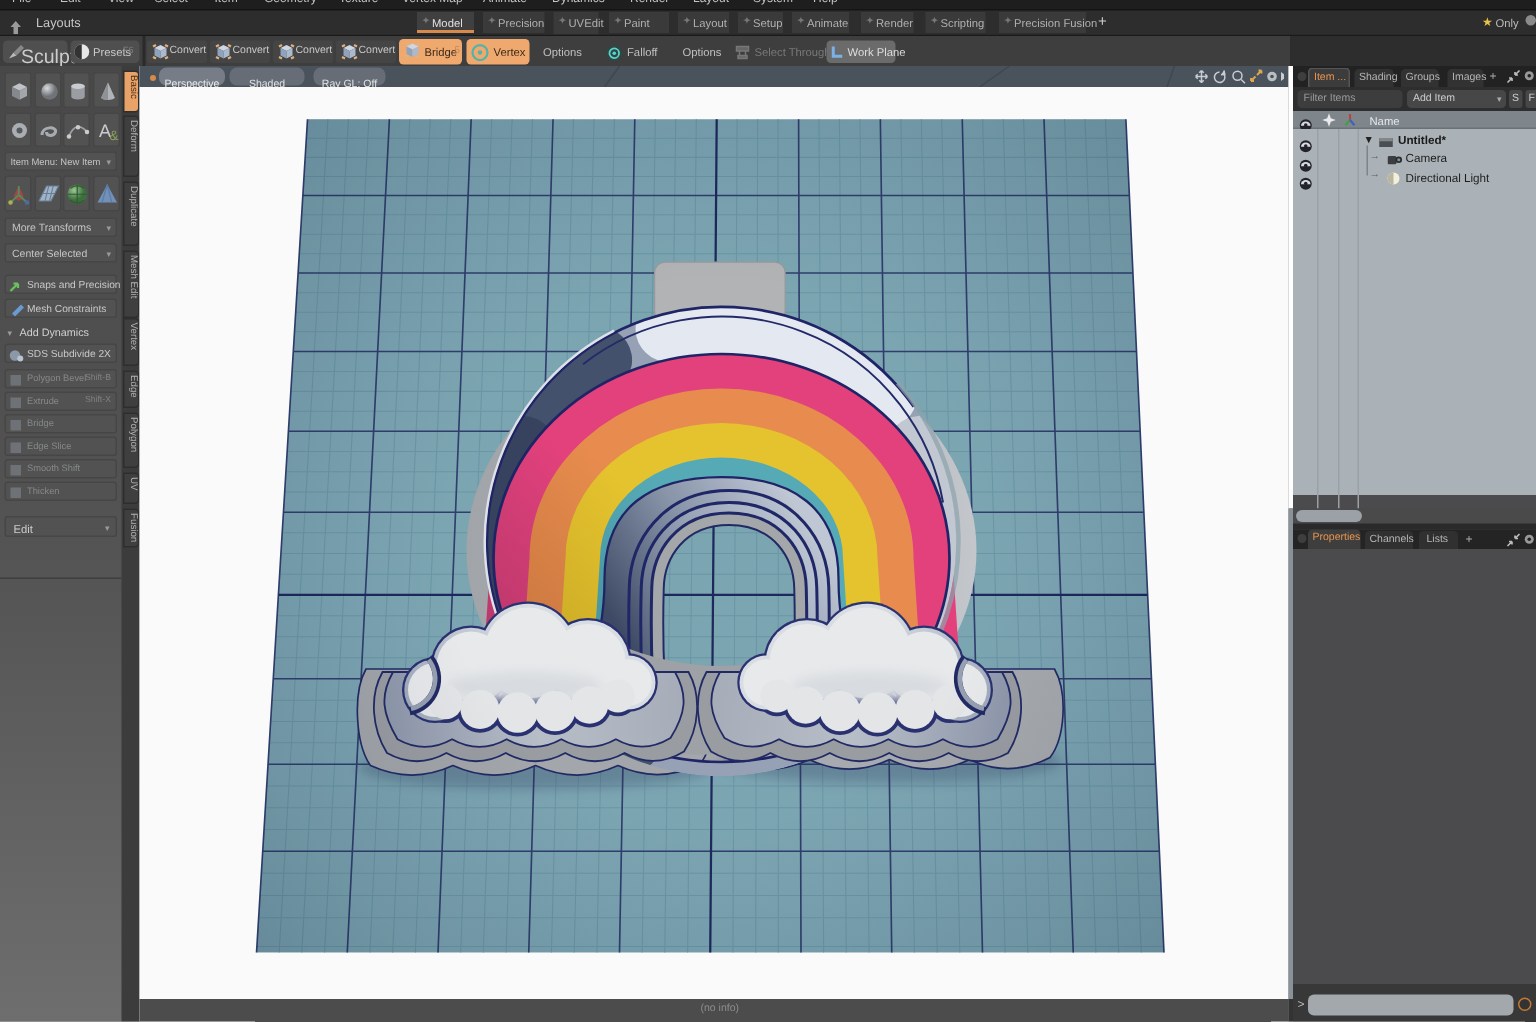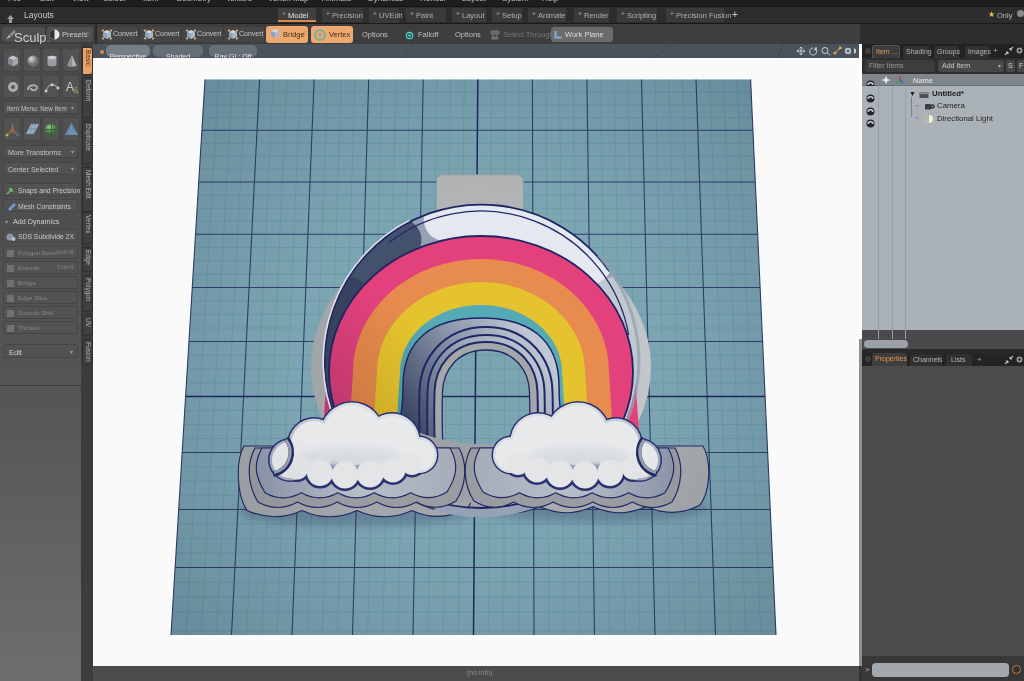--- a/index.html
+++ b/index.html
@@ -147,21 +147,21 @@
       <circle cx="5.5" cy="5.5" r="5" fill="#2a4a4a"></circle>
       <circle cx="5.5" cy="5.5" r="3.2" fill="none" stroke="#5fd2c8" stroke-width="1.2"></circle>
       <circle cx="5.5" cy="5.5" r="1.2" fill="#5fd2c8"></circle>
     </svg>
     <div class="txt" style="left:418px;top:6px;font-size:7.5px;color:#c0c0c0;">Falloff</div>
     <div class="txt" style="left:455px;top:6px;font-size:7.5px;color:#c0c0c0;">Options</div>
     <svg class="abs" style="left:489px;top:5px;" width="12" height="12">
       <path d="M2,2 h8 v3 h-8 Z M4,5 v3 M8,5 v3 M3,8 h6 v2 h-6 Z" stroke="#777" stroke-width="1" fill="#666"></path>
     </svg>
     <div class="txt" style="left:503px;top:6px;font-size:7.5px;color:#787878;">Select Through</div>
-    <div class="abs" style="left:551px;top:3px;width:62px;height:15px;background:#6b6b6b;border-radius:3px;">
+    <div class="abs" style="left:551px;top:3px;width:46px;height:15px;background:#6b6b6b;border-radius:3px;">
       <svg class="abs" style="left:3px;top:3px;" width="9" height="9">
         <path d="M1.5,1 v6.5 h6" stroke="#7ab2e8" stroke-width="2" fill="none"></path>
       </svg>
       <div class="txt" style="left:14px;top:2.5px;font-size:7.5px;color:#dddddd;">Work Plane</div>
     </div>
     <div class="abs" style="left:860px;top:0;width:164px;height:21px;background:#2d2d2d;"></div>
   </div>
 <div class="abs" style="left:0;top:44px;width:93px;height:637px;background:linear-gradient(180deg,#484848 0%,#555555 55%,#6e6e6e 100%);">
     <div class="abs" style="left:81px;top:0;width:12px;height:637px;background:#3c3c3c;"></div>
     <div class="abs" style="left:3.0px;top:4px;width:18px;height:24px;background:#525252;border-radius:2px;border:1px solid #464646;">

